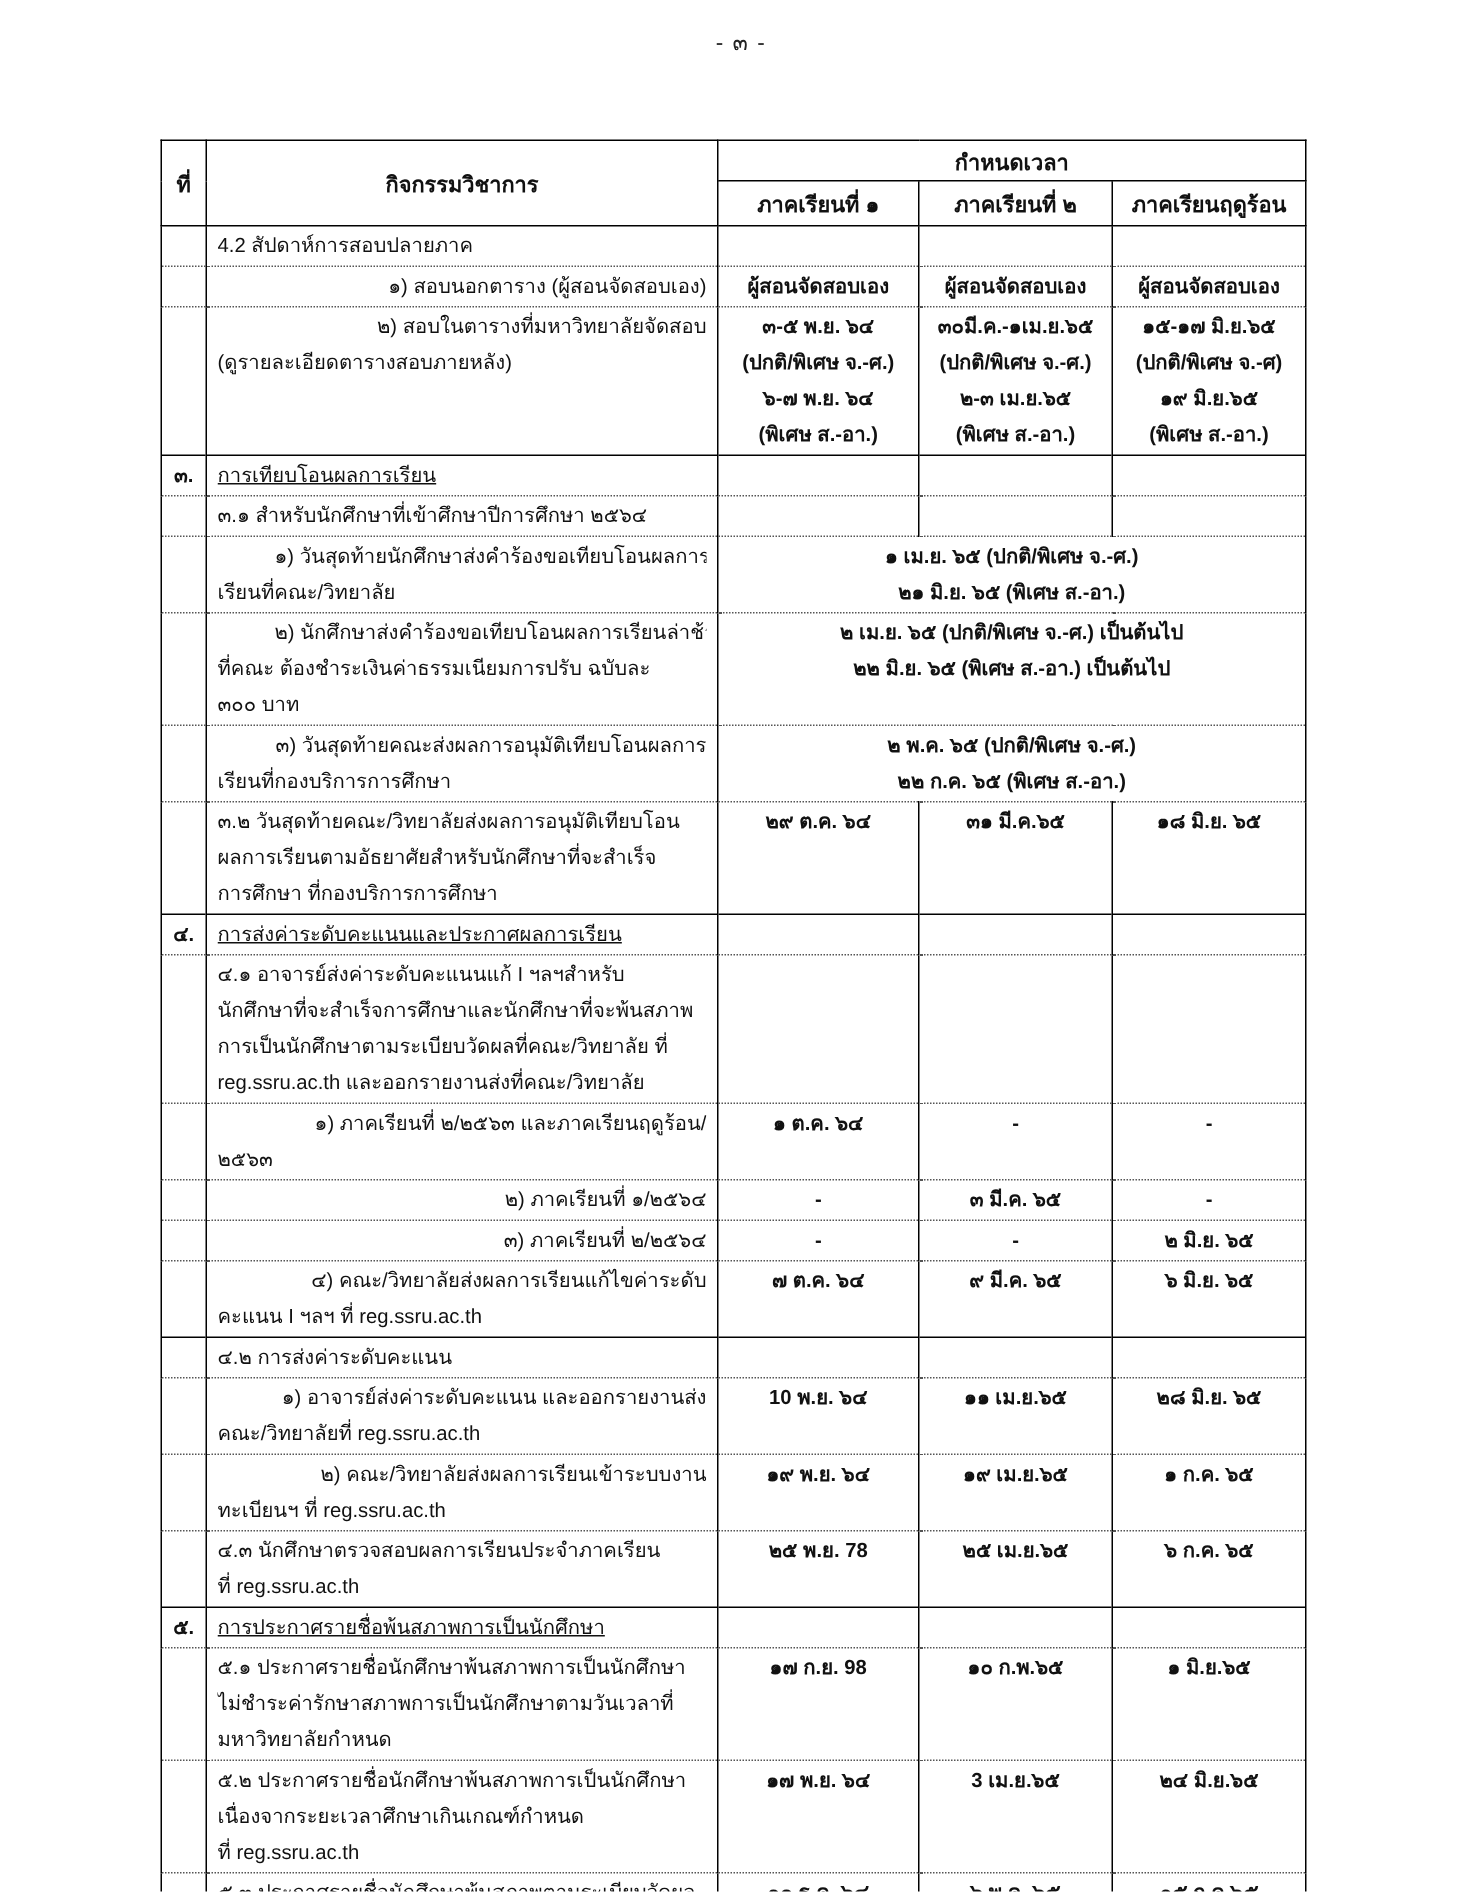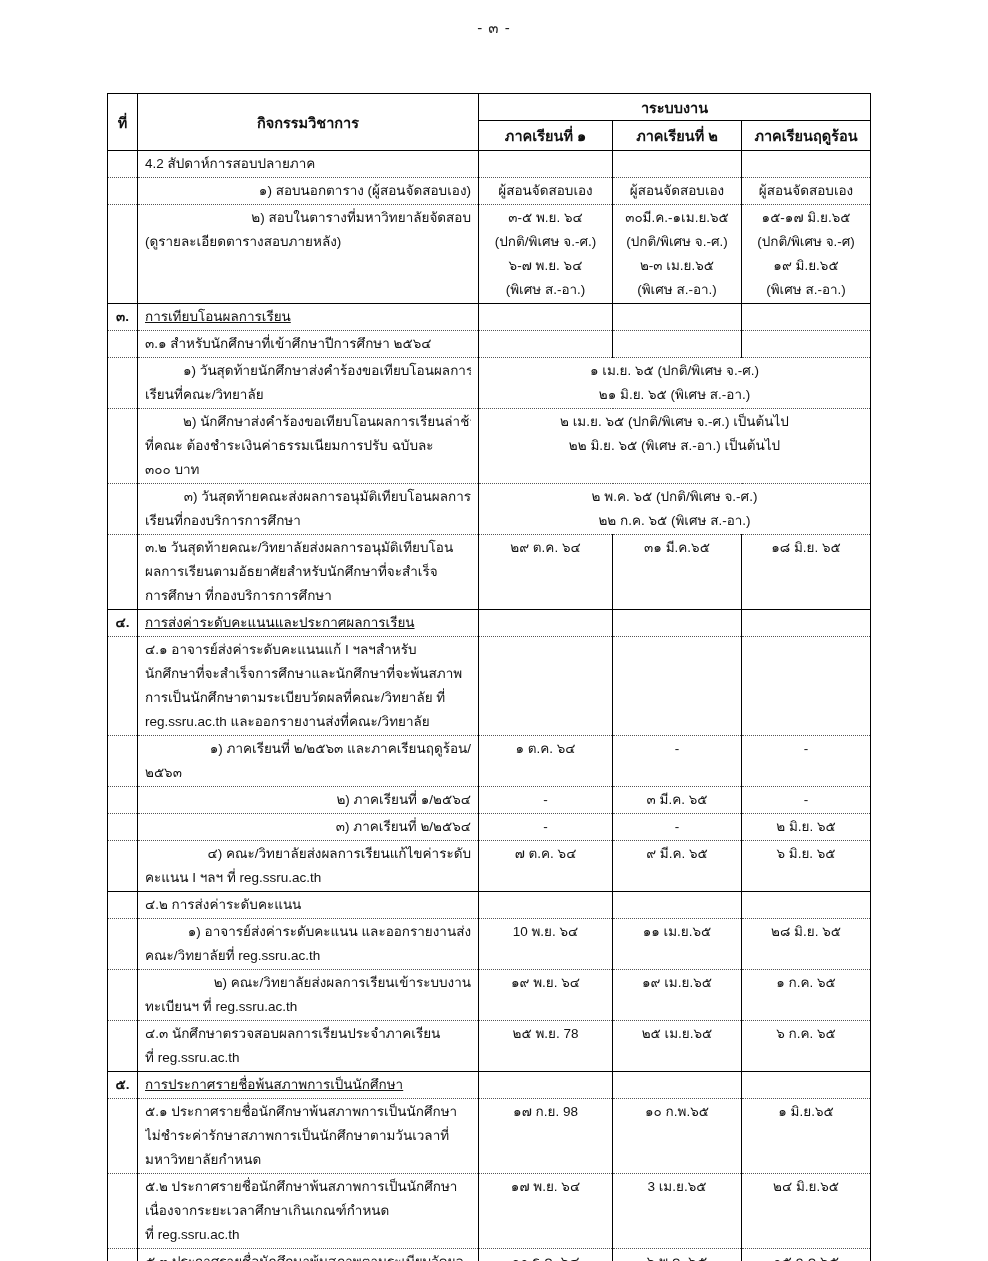--- a/index.html
+++ b/index.html
@@ -27,42 +27,42 @@
     border-left:1px solid #000; border-right:1px solid #000;
     vertical-align:top; font-size:13.5px; padding:1px 0; color:#111;
   }
   tr.b-solid td { border-top:1.4px solid #000; }
   tr.b-dotted td { border-top:1px dotted #555; }
   td.c-no { text-align:center; }
   td.c-act { padding:1px 7px; }
   .line { line-height:24px; height:24px; white-space:nowrap; overflow:hidden; }
   td.c-act .line.ind { padding-left:38px;text-align:right; }
   td.c-date { text-align:center; }
-  td.c-date .line { padding:0 2px; }
+  td.c-date .line { padding:0 2px;font-weight:bold; }
   tr.section td.c-no { font-weight:bold; }
   tr.section td.c-act .line { font-weight:normal; text-decoration:underline; }
 </style>
 </head>
 <body>
 
 <div class="page-num">- ๓ -</div>
 
 <table class="cal">
   <colgroup>
     <col style="width:30px">
     <col style="width:341px">
     <col style="width:134px">
     <col style="width:129px">
     <col style="width:129px">
   </colgroup>
   <thead>
     <tr class="hrow1">
       <th rowspan="2">ที่</th>
       <th rowspan="2">กิจกรรมวิชาการ</th>
-      <th colspan="3" class="h-sched">าระบบงาน</th>
+      <th colspan="3" class="h-sched">กำหนดเวลา</th>
     </tr>
     <tr class="hrow2">
       <th>ภาคเรียนที่ ๑</th>
       <th>ภาคเรียนที่ ๒</th>
       <th>ภาคเรียนฤดูร้อน</th>
     </tr>
   </thead>
   <tbody>
       <tr class="b-solid">
         <td class="c-no"></td>

